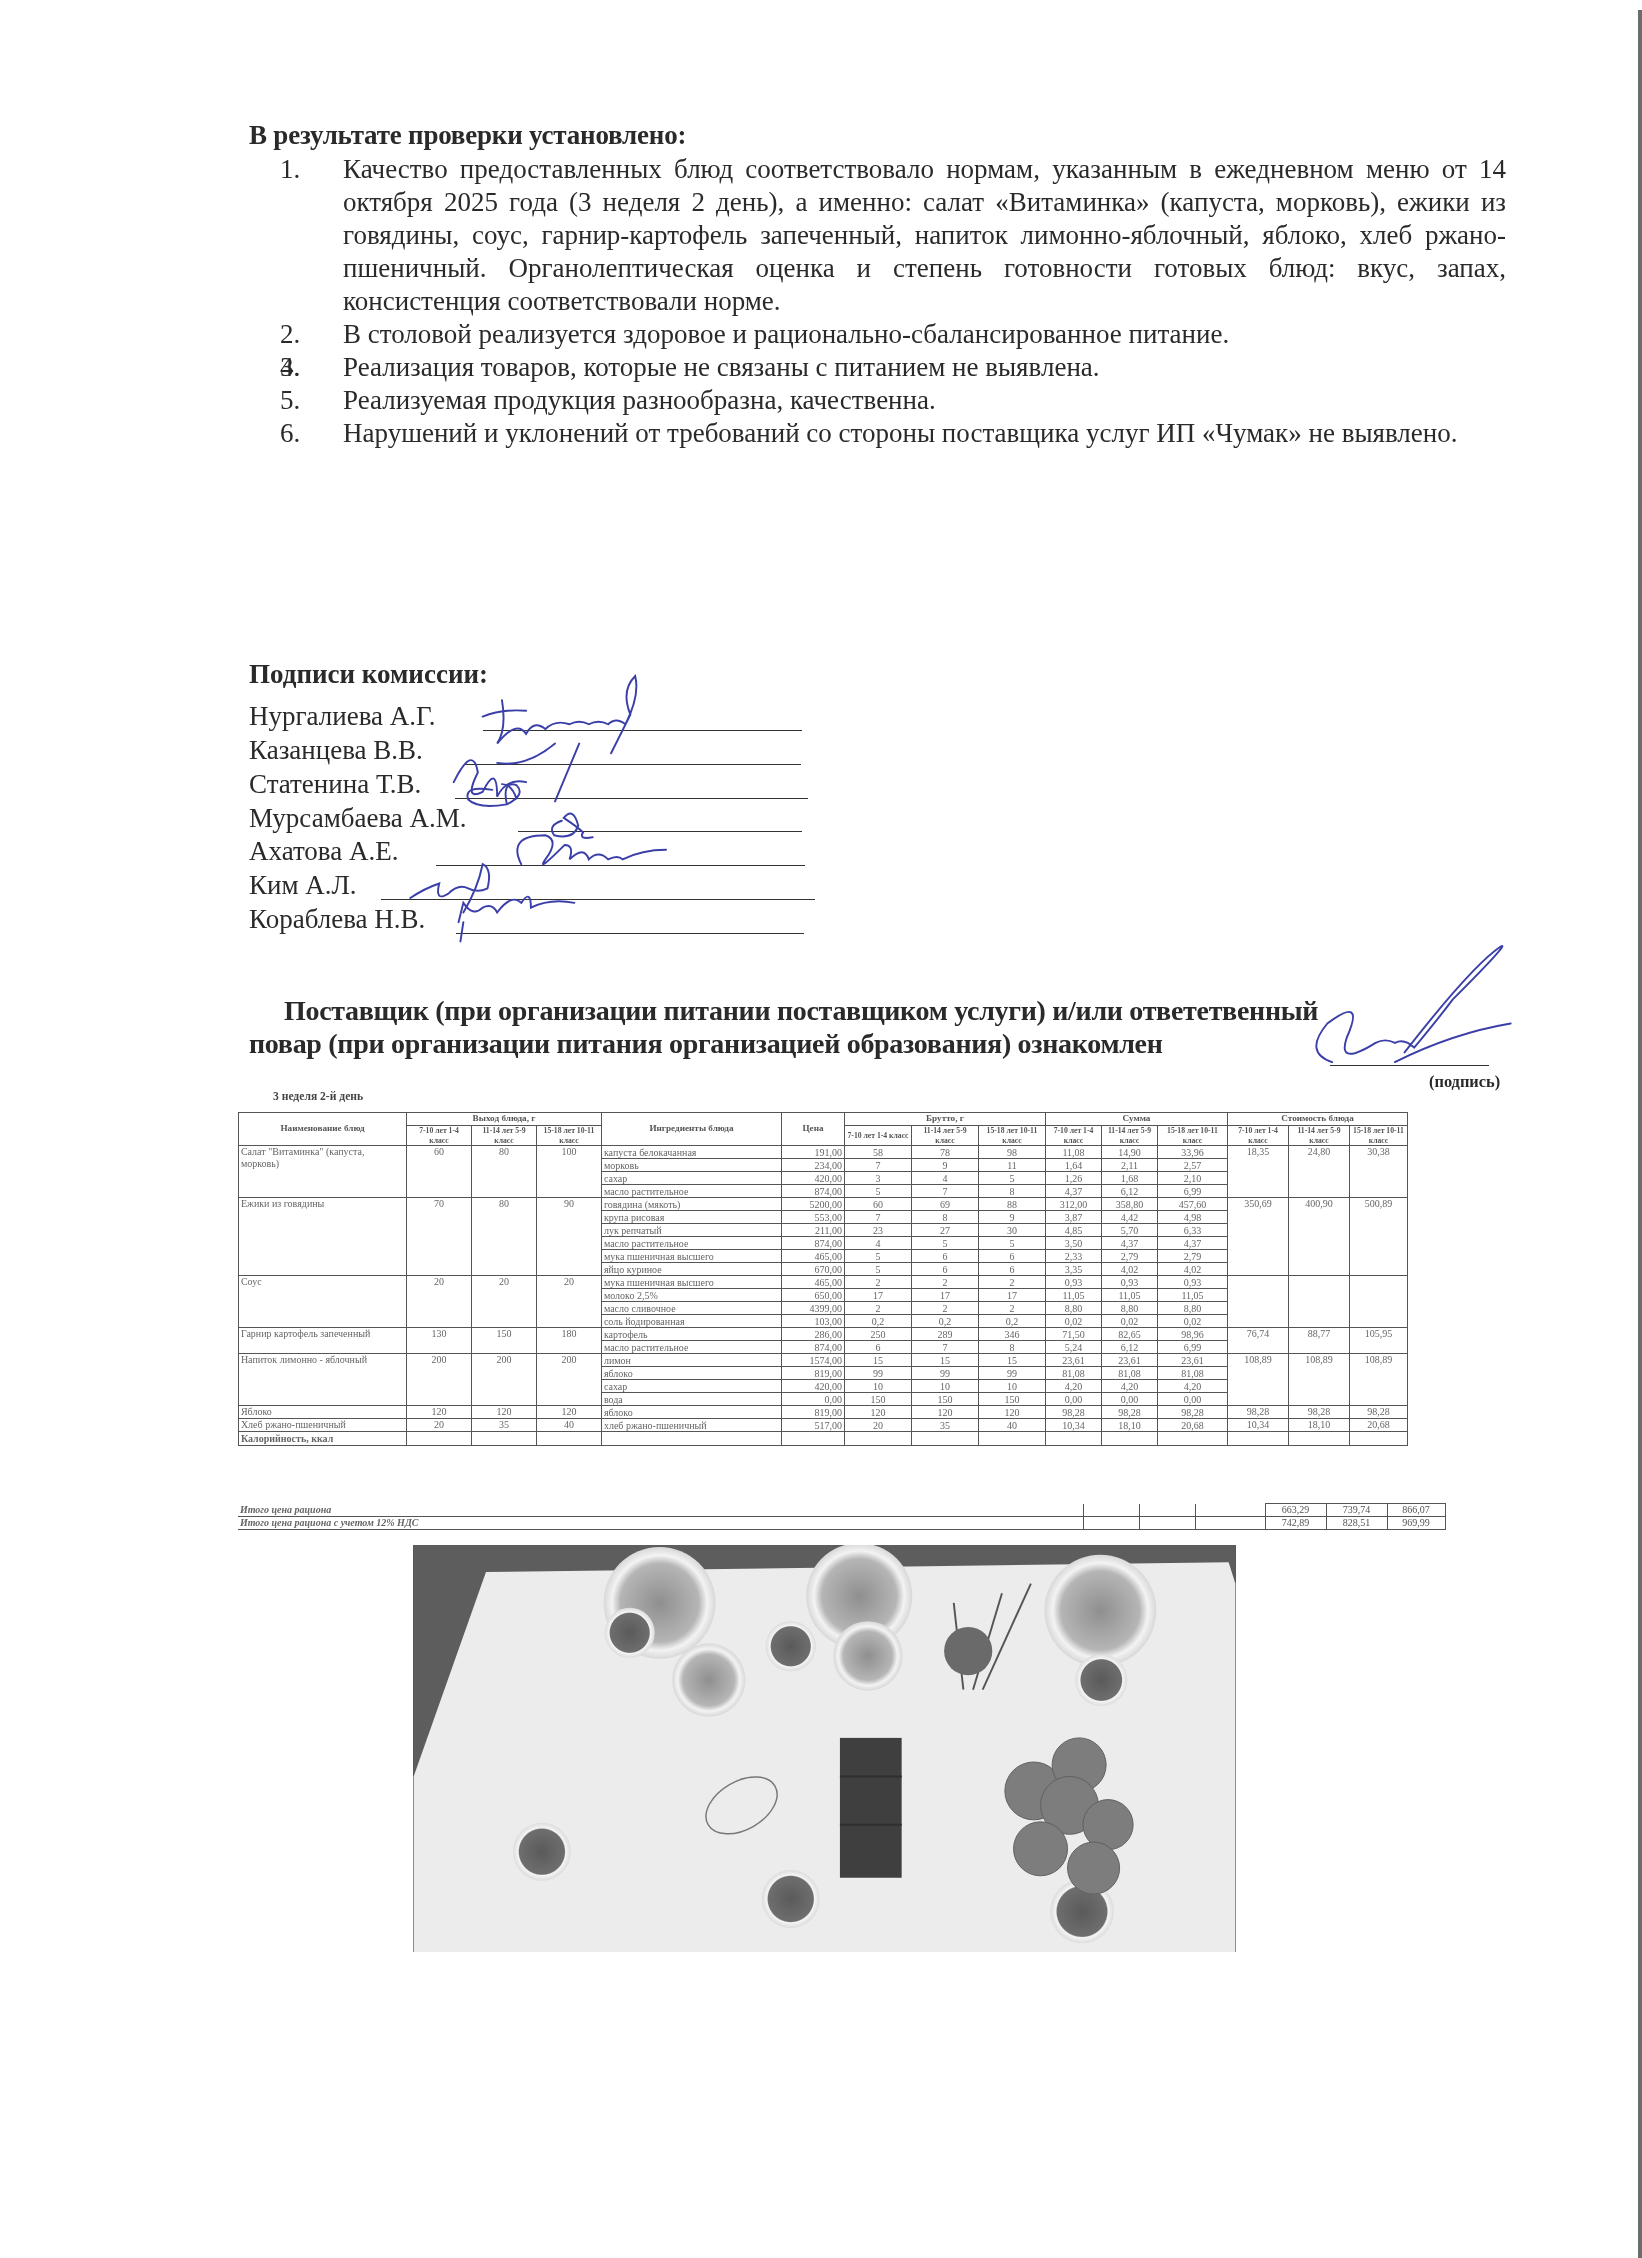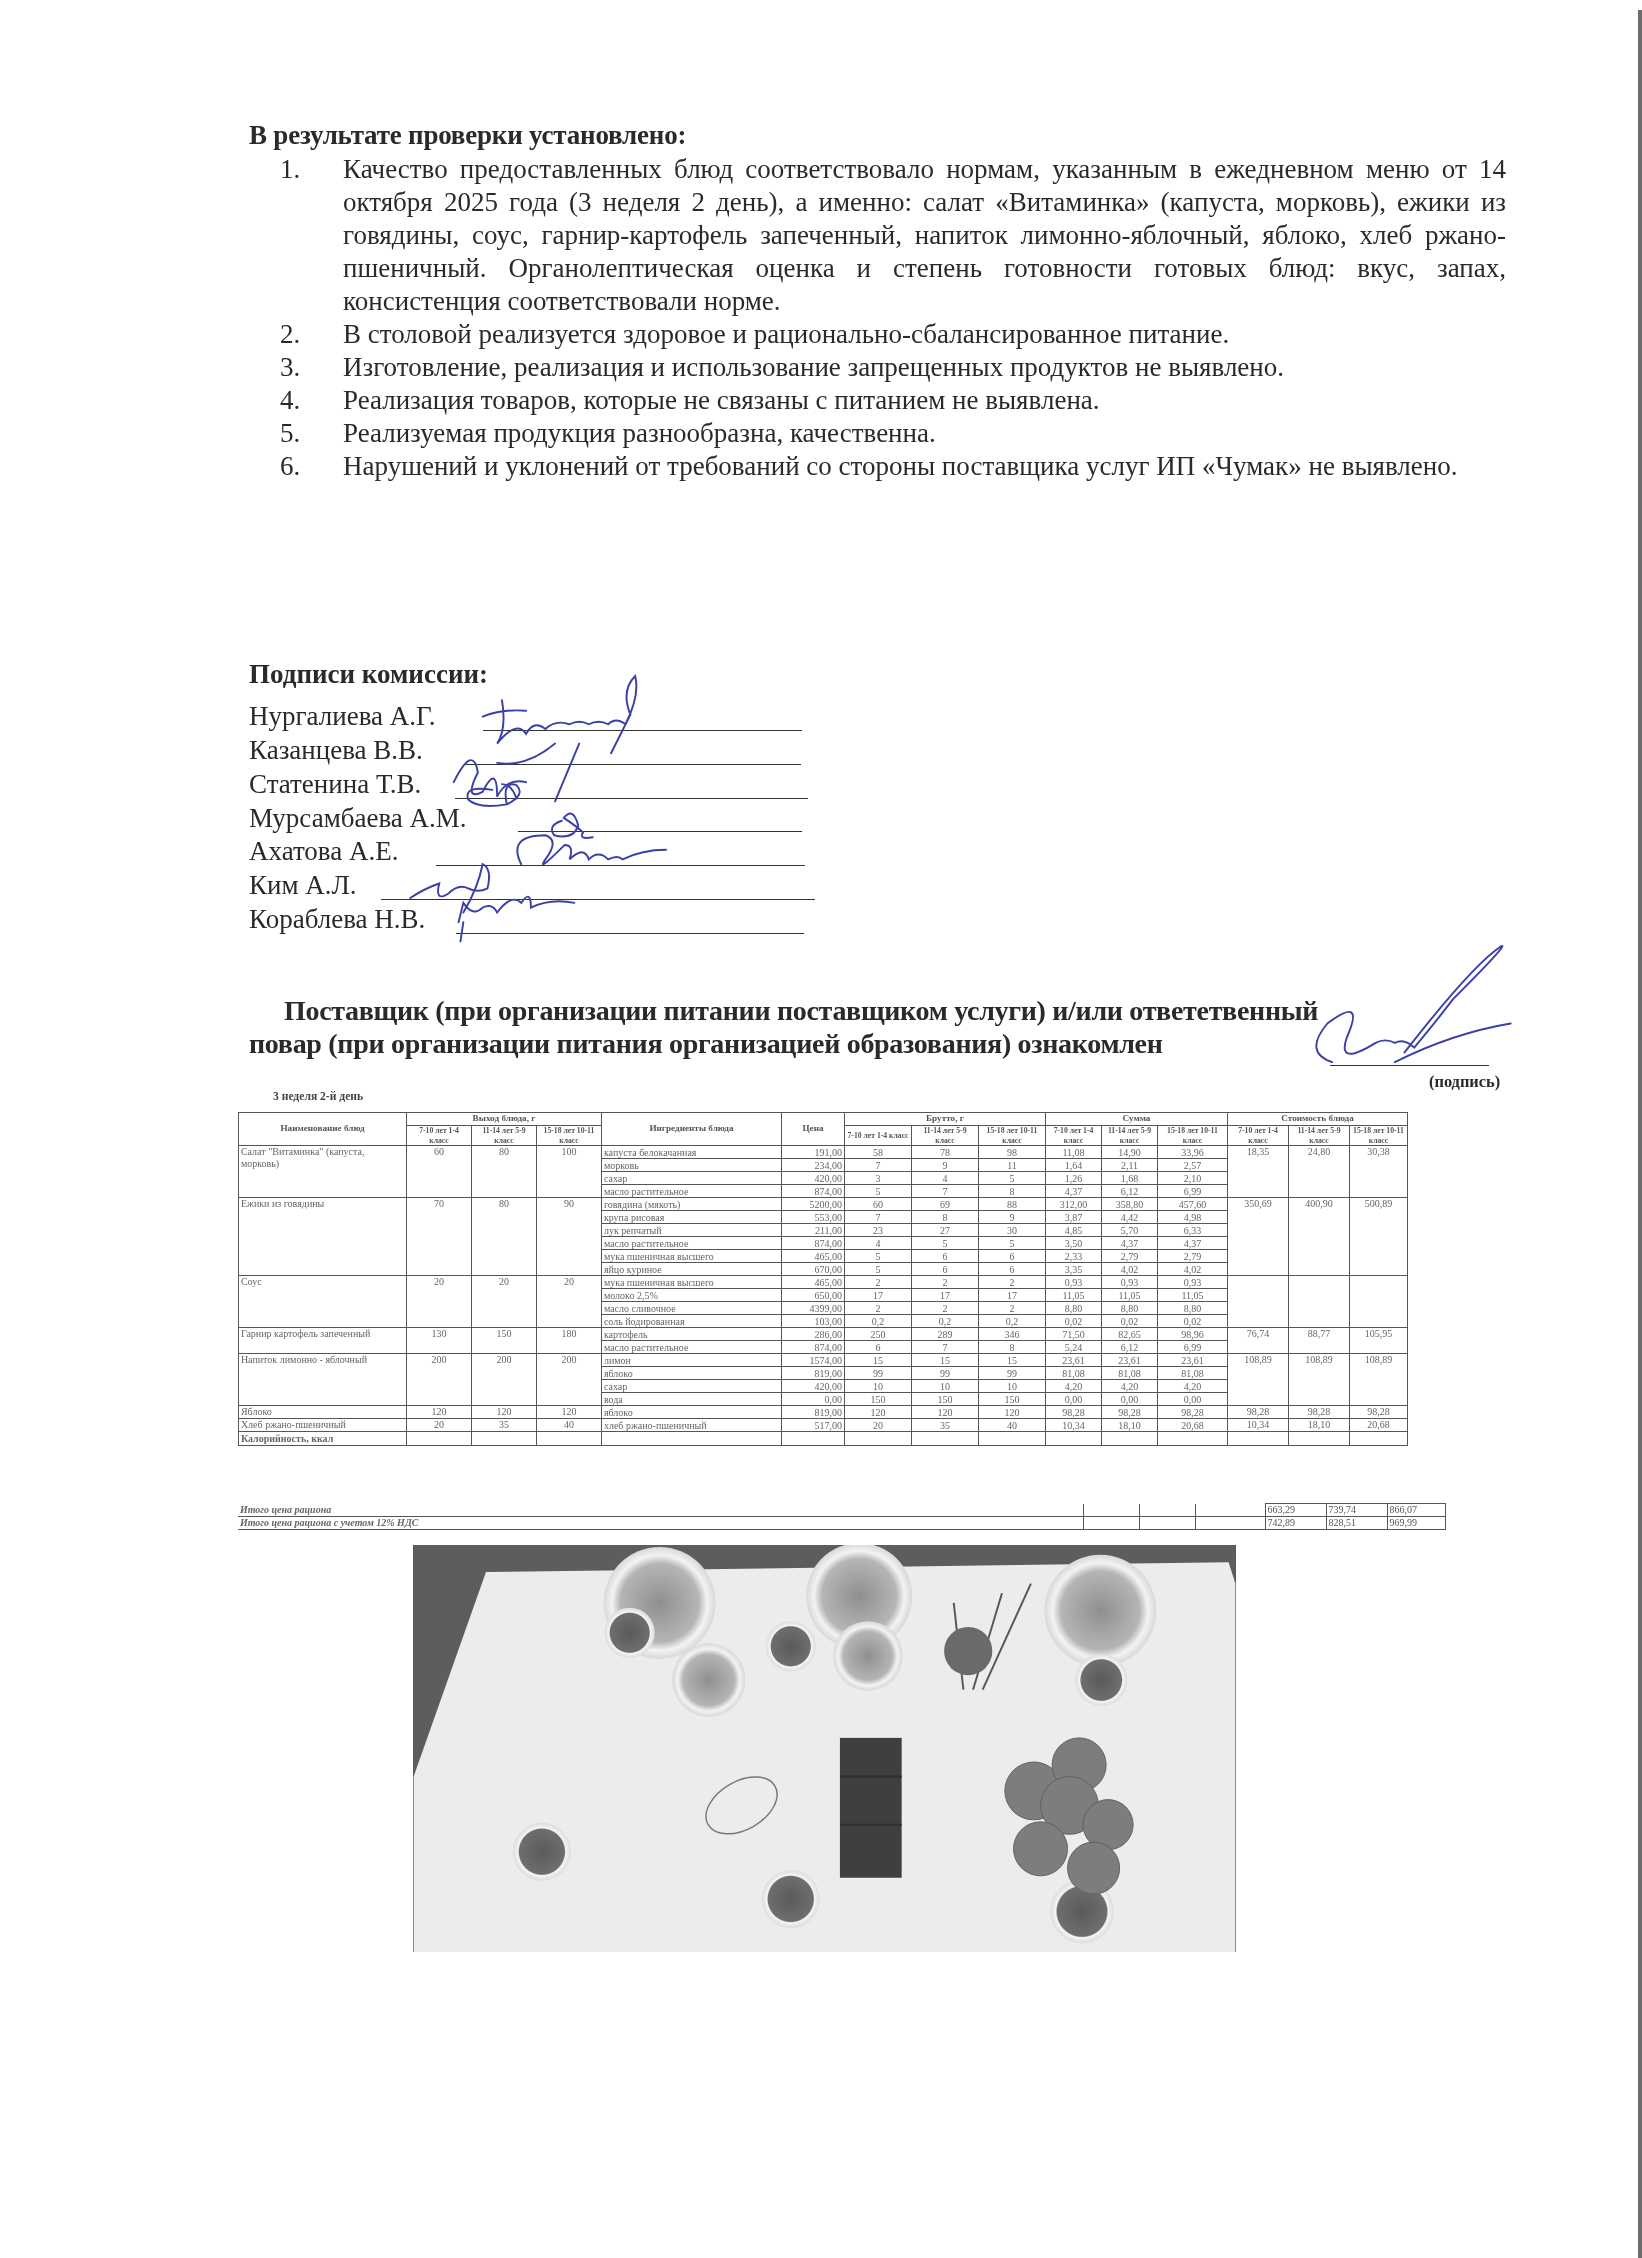--- a/index.html
+++ b/index.html
@@ -25,36 +25,36 @@
   .menu-table td, .menu-table th { border:1px solid #555; padding:0 1.9px; height:12px; line-height:11.6px; white-space:nowrap; overflow:hidden; }
   .menu-table th { font-weight:bold; font-size:9.2px; color:#555; text-align:center; line-height:9.7px; }
   .menu-table td.c { text-align:center; }
   .menu-table td.r { text-align:right; }
   .menu-table td.name { vertical-align:top; white-space:normal; line-height:11.6px; }
   .menu-table td.tot { vertical-align:top; text-align:center; }
   .menu-table tr.kcal td { font-weight:bold; height:12.6px; }
   .totals { position:absolute; left:238px; top:1503px; border-collapse:collapse; font-size:10px; color:#555; table-layout:fixed; }
   .totals td { border-bottom:1px solid #555; height:12px; line-height:11.6px; padding:0 1.9px; white-space:nowrap; }
   .totals td.lbl { font-style:italic; font-weight:bold; color:#666; }
-  .totals td.v { border:1px solid #555; text-align:left; }
+  .totals td.v { border:1px solid #555; text-align:center; }
   .totals td.b { border-left:1px solid #555; border-right:1px solid #555; }
   
   .photo { position:absolute; left:413px; top:1545px; width:823px; height:407px; overflow:hidden; background:#555; }
 </style>
 </head>
 <body>
 
 <div class="edge"></div>
 
 <div class="heading">В результате проверки установлено:</div>
 
 <ol class="list">
   <li><span class="num">1.</span><span>Качество предоставленных блюд соответствовало нормам, указанным в ежедневном меню от 14 октября 2025 года (3 неделя 2 день), а именно: салат «Витаминка» (капуста, морковь), ежики из говядины, соус, гарнир-картофель запеченный, напиток лимонно-яблочный, яблоко, хлеб ржано-пшеничный. Органолептическая оценка и степень готовности готовых блюд: вкус, запах, консистенция соответствовали норме.</span></li>
   <li><span class="num">2.</span><span>В столовой реализуется здоровое и рационально-сбалансированное питание.</span></li>
-  <li><span class="num">3.</span><span>Изготовление, реализация и использование запрещенных продуктов не выявлено.</span></li>
+  <li><span class="num">3.</span></li>
   <li><span class="num">4.</span><span>Реализация товаров, которые не связаны с питанием не выявлена.</span></li>
   <li><span class="num">5.</span><span>Реализуемая продукция разнообразна, качественна.</span></li>
   <li><span class="num">6.</span><span>Нарушений и уклонений от требований со стороны поставщика услуг ИП «Чумак» не выявлено.</span></li>
 </ol>
 
 <div class="sign-heading">Подписи комиссии:</div>
 
 <div class="sig-row" style="top:691px">Нургалиева А.Г.</div>
 <div class="sig-line" style="left:483px;top:730px;width:319px"></div>
 <div class="sig-row" style="top:725px">Казанцева В.В.</div>

